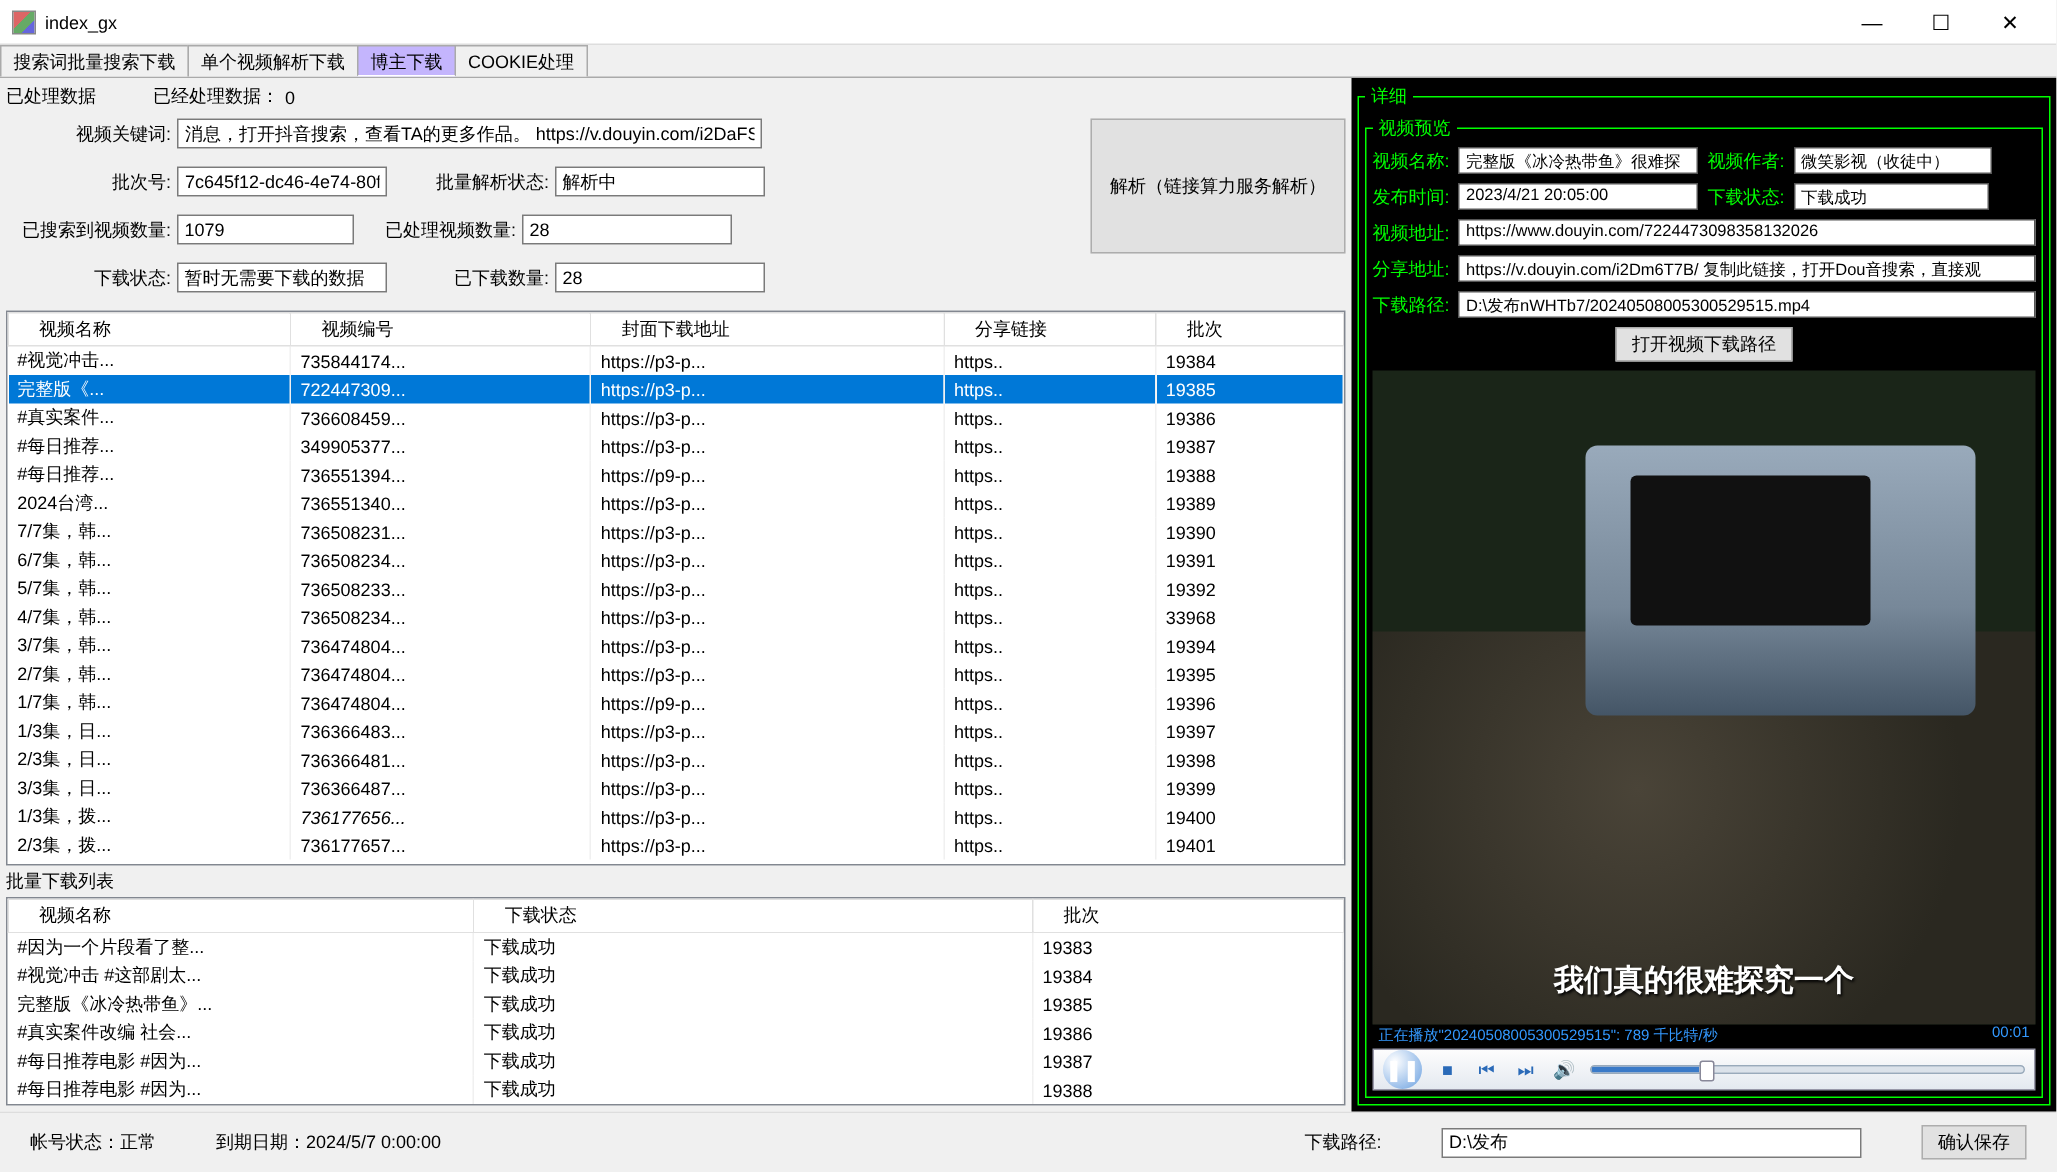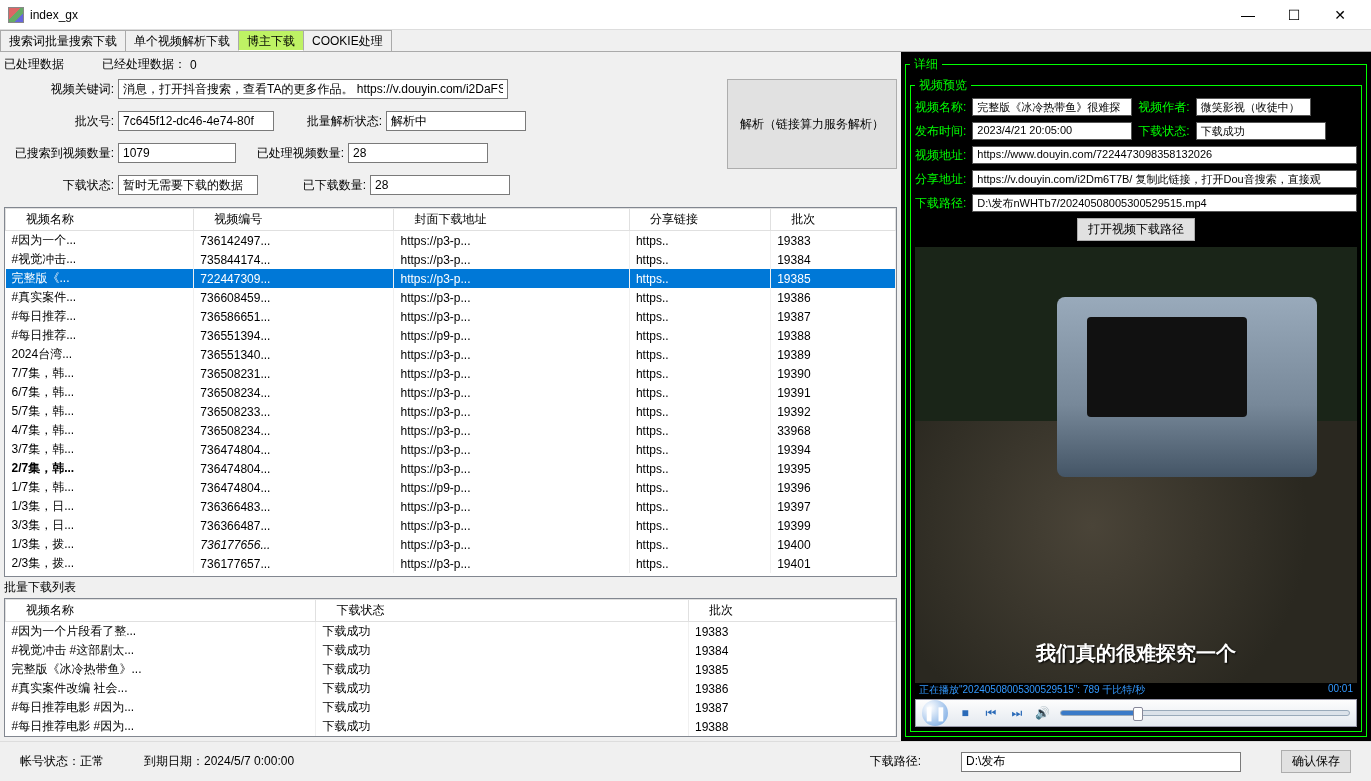--- a/index.html
+++ b/index.html
@@ -4,21 +4,21 @@
 <style>
 * { box-sizing: border-box; margin: 0; padding: 0; }
 body { font-family: "Microsoft YaHei", SimSun, sans-serif; font-size: 12px; background: #f0f0f0; width: 1371px; height: 781px; overflow: hidden; }
 .titlebar { height: 30px; background: #fff; border-bottom: 1px solid #ddd; display: flex; align-items: center; padding: 0 8px; }
 .titlebar .icon { width: 16px; height: 16px; margin-right: 6px; background: linear-gradient(135deg,#d66,#d66 40%,#6a6 40%,#6a6 70%,#66d 70%); display:inline-block; border:1px solid #888;}
 .titlebar .title { flex: 1; }
 .winbtns { display: flex; gap: 0; }
 .winbtn { width: 46px; height: 30px; display: flex; align-items: center; justify-content: center; font-size: 14px; cursor: default; }
 .tabs { display: flex; background: #f0f0f0; border-bottom: 1px solid #aaa; height: 22px; }
 .tab { padding: 2px 8px; border: 1px solid #aaa; border-bottom: none; background: #f0f0f0; margin-right: -1px; cursor: default; font-size: 12px; }
-.tab.active { background: #bef264; border-bottom: 1px solid #fff; position: relative; z-index: 1; }
+.tab.active { background: #c4b5fd; border-bottom: 1px solid #fff; position: relative; z-index: 1; }
 .main { display: flex; height: calc(100% - 30px - 22px - 40px); }
 .left { flex: 1; display: flex; flex-direction: column; padding: 4px; background: #f0f0f0; overflow: hidden; }
 .right { width: 470px; background: #000; color: #fff; padding: 4px; display: flex; flex-direction: column; }
 .row { display: flex; align-items: center; margin-bottom: 6px; gap: 4px; }
 .lbl { text-align: right; font-size: 12px; white-space: nowrap; }
 input[type=text], .txt { height: 20px; border: 1px solid #7a7a7a; background: #fff; font-size: 12px; padding: 0 4px; font-family: inherit; }
 .btn { background: #e1e1e1; border: 1px solid #adadad; padding: 2px 10px; font-size: 12px; cursor: default; }
 .bigbtn { width: 170px; height: 90px; background: #e1e1e1; border: 1px solid #adadad; display: flex; align-items: center; justify-content: center; font-size: 12px; cursor: default; }
 .grid { flex: 1; background: #fff; border: 1px solid #828790; overflow: auto; font-size: 12px; }
 table { border-collapse: collapse; width: 100%; font-size: 12px; }
@@ -78,21 +78,21 @@
     </div>
 
     <div class="formgrid">
       <div class="formcol" style="flex:1">
         <div class="row">
           <span class="lbl" style="width:110px">视频关键词:</span>
           <input type="text" style="width: 390px;" value="消息，打开抖音搜索，查看TA的更多作品。 https://v.douyin.com/i2DaFSdR/">
         </div>
         <div class="row">
           <span class="lbl" style="width:110px">批次号:</span>
-          <input type="text" style="width: 156px;" value="7c645f12-dc46-4e74-80f">
+          <input type="text" style="width: 140px;" value="7c645f12-dc46-4e74-80f">
           <span style="width:10px"></span>
           <span class="lbl" style="width:90px">批量解析状态:</span>
           <input type="text" style="width: 140px;" value="解析中">
         </div>
         <div class="row">
           <span class="lbl" style="width:110px">已搜索到视频数量:</span>
           <input type="text" style="width: 118px;" value="1079">
           <span style="width:10px"></span>
           <span class="lbl" style="width:90px">已处理视频数量:</span>
           <input type="text" style="width: 140px;" value="28">
@@ -115,27 +115,20 @@
             <tr id="thr1">
               <th style="width: 80px;">视频名称</th>
               <th style="width: 85px;">视频编号</th>
               <th style="width: 100px;">封面下载地址</th>
               <th style="width: 60px;">分享链接</th>
               <th style="width: 50px;">批次</th>
             </tr>
           </thead>
           <tbody id="tb1">
             <tr>
-              <td style="width: 80px;">#因为一个...</td>
-              <td style="width: 85px;">736142497...</td>
-              <td style="width: 100px;">https://p3-p...</td>
-              <td style="width: 60px;">https..</td>
-              <td style="width: 50px;">19383</td>
-            </tr>
-            <tr>
               <td style="width: 80px;">#视觉冲击...</td>
               <td style="width: 85px;">735844174...</td>
               <td style="width: 100px;">https://p3-p...</td>
               <td style="width: 60px;">https..</td>
               <td style="width: 50px;">19384</td>
             </tr>
             <tr class="sel">
               <td style="width: 80px;">完整版《...</td>
               <td style="width: 85px;">722447309...</td>
               <td style="width: 100px;">https://p3-p...</td>
@@ -144,21 +137,21 @@
             </tr>
             <tr>
               <td style="width: 80px;">#真实案件...</td>
               <td style="width: 85px;">736608459...</td>
               <td style="width: 100px;">https://p3-p...</td>
               <td style="width: 60px;">https..</td>
               <td style="width: 50px;">19386</td>
             </tr>
             <tr>
               <td style="width: 80px;">#每日推荐...</td>
-              <td style="width: 85px;">736586651...</td>
+              <td style="width: 85px;">349905377...</td>
               <td style="width: 100px;">https://p3-p...</td>
               <td style="width: 60px;">https..</td>
               <td style="width: 50px;">19387</td>
             </tr>
             <tr>
               <td style="width: 80px;">#每日推荐...</td>
               <td style="width: 85px;">736551394...</td>
               <td style="width: 100px;">https://p9-p...</td>
               <td style="width: 60px;">https..</td>
               <td style="width: 50px;">19388</td>
@@ -199,39 +192,46 @@
               <td style="width: 50px;">33968</td>
             </tr>
             <tr>
               <td style="width: 80px;">3/7集，韩...</td>
               <td style="width: 85px;">736474804...</td>
               <td style="width: 100px;">https://p3-p...</td>
               <td style="width: 60px;">https..</td>
               <td style="width: 50px;">19394</td>
             </tr>
             <tr>
-              <td style="width: 80px; font-weight: bold;">2/7集，韩...</td>
+              <td style="width: 80px;">2/7集，韩...</td>
               <td style="width: 85px;">736474804...</td>
               <td style="width: 100px;">https://p3-p...</td>
               <td style="width: 60px;">https..</td>
               <td style="width: 50px;">19395</td>
             </tr>
             <tr>
               <td style="width: 80px;">1/7集，韩...</td>
               <td style="width: 85px;">736474804...</td>
               <td style="width: 100px;">https://p9-p...</td>
               <td style="width: 60px;">https..</td>
               <td style="width: 50px;">19396</td>
             </tr>
             <tr>
               <td style="width: 80px;">1/3集，日...</td>
               <td style="width: 85px;">736366483...</td>
               <td style="width: 100px;">https://p3-p...</td>
               <td style="width: 60px;">https..</td>
               <td style="width: 50px;">19397</td>
+            </tr>
+            <tr>
+              <td style="width: 80px;">2/3集，日...</td>
+              <td style="width: 85px;">736366481...</td>
+              <td style="width: 100px;">https://p3-p...</td>
+              <td style="width: 60px;">https..</td>
+              <td style="width: 50px;">19398</td>
             </tr>
             <tr>
               <td style="width: 80px;">3/3集，日...</td>
               <td style="width: 85px;">736366487...</td>
               <td style="width: 100px;">https://p3-p...</td>
               <td style="width: 60px;">https..</td>
               <td style="width: 50px;">19399</td>
             </tr>
             <tr>
               <td style="width: 80px;">1/3集，拨...</td>
@@ -298,21 +298,21 @@
 
   <div class="right">
     <fieldset class="detail">
       <legend>详细</legend>
       <fieldset class="preview">
         <legend>视频预览</legend>
         <div class="drow">
           <span class="dlbl">视频名称:</span>
           <div class="dval" style="width:160px">完整版《冰冷热带鱼》很难探</div>
           <span class="dlbl">视频作者:</span>
-          <div class="dval" style="width:115px">微笑影视（收徒中）</div>
+          <div class="dval" style="width:132px">微笑影视（收徒中）</div>
         </div>
         <div class="drow">
           <span class="dlbl">发布时间:</span>
           <div class="dval" style="width:160px">2023/4/21 20:05:00</div>
           <span class="dlbl">下载状态:</span>
           <div class="dval" style="width:130px">下载成功</div>
         </div>
         <div class="drow">
           <span class="dlbl">视频地址:</span>
           <div class="dval" style="flex:1">https://www.douyin.com/7224473098358132026</div>

